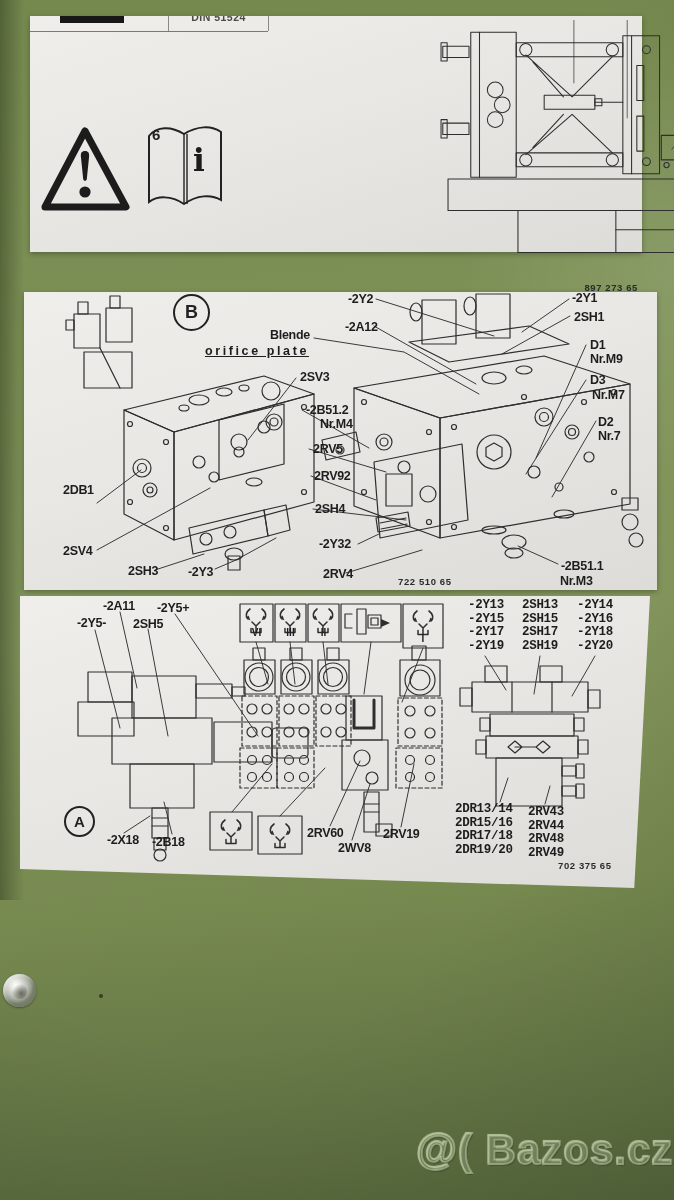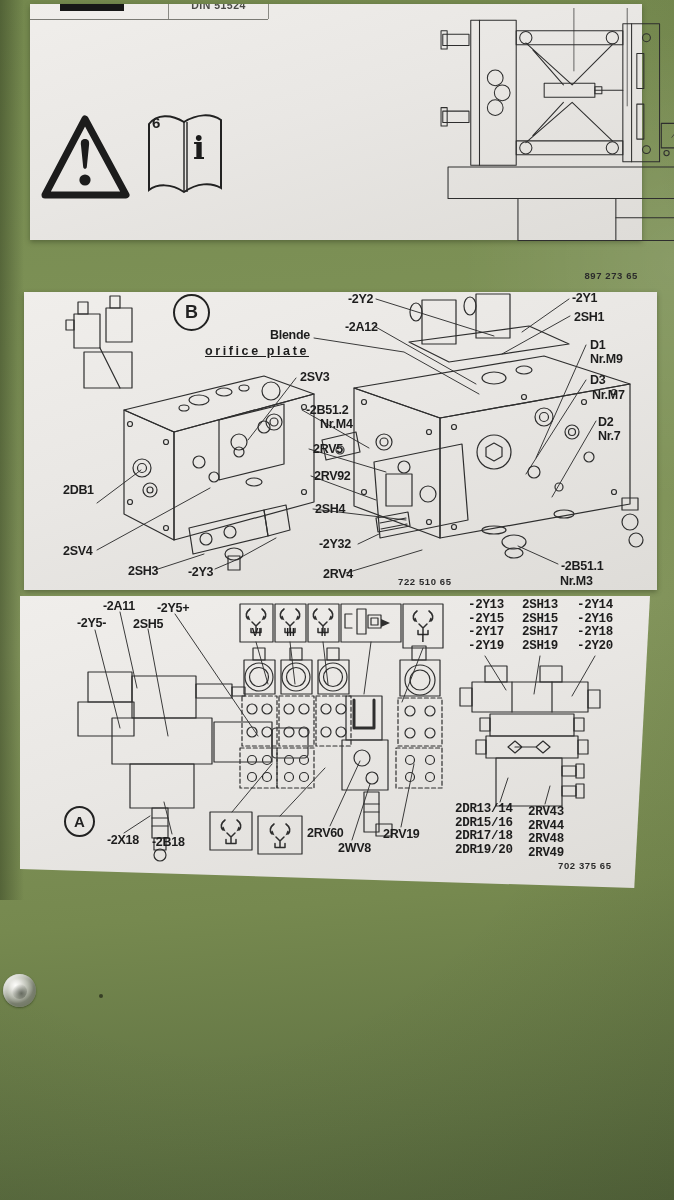--- a/index.html
+++ b/index.html
@@ -61,21 +61,21 @@
       <g id="cf">
         <path d="M9,3 C5,6 4,10 7,13" style="stroke:#2e2e2e;fill:none;stroke-width:1.6"></path>
         <polygon points="5,12 9.5,14.5 7.5,9.5" style="fill:#2e2e2e;stroke:none"></polygon>
         <path d="M21,3 C25,6 26,10 23,13" style="stroke:#2e2e2e;fill:none;stroke-width:1.6"></path>
         <polygon points="25,12 20.5,14.5 22.5,9.5" style="fill:#2e2e2e;stroke:none"></polygon>
         <path d="M11,16 L15,20 L19,16 M15,20 V26 M10,26.5 h10 M10,22.5 v4 M20,22.5 v4" style="stroke:#2e2e2e;fill:none;stroke-width:1.5"></path>
       </g>
     </defs>
   </svg>
 
-  <div class="sticker" style="left:30px;top:4px;width:612px;height:236px">
+  <div class="sticker" style="left:30px;top:16px;width:612px;height:236px">
     <div class="remnant">
       <div class="remnant-black"></div>
       <div class="remnant-cell">
         <span>DIN 51524</span>
       </div>
     </div>
 
     <svg style="position:absolute;left:10px;top:108px" width="90" height="92" viewBox="0 0 90 92">
       <path d="M45,7 L86,83 L5,83 Z" style="fill:none;stroke:#1c1c1c;stroke-width:7;stroke-linejoin:round"></path>
       <path d="M45,27 c-3.4,0 -4.6,2.2 -4,6.4 l2.2,21.6 c0.2,2.4 3.4,2.4 3.6,0 l2.2,-21.6 c0.6,-4.2 -0.6,-6.4 -4,-6.4 z" style="fill:#1c1c1c"></path>
@@ -488,13 +488,14 @@
       <span>2RV44</span>
       <span>2RV48</span>
       <span>2RV49</span>
     </div>
     <span class="pn" style="left:538px;top:264px">702 375 65</span>
   </div>
 
   <div class="screw"></div>
   <div class="speck"></div>
 
+  <div class="watermark">@( Bazos.cz</div>
 </div>
 
 </body></html>

